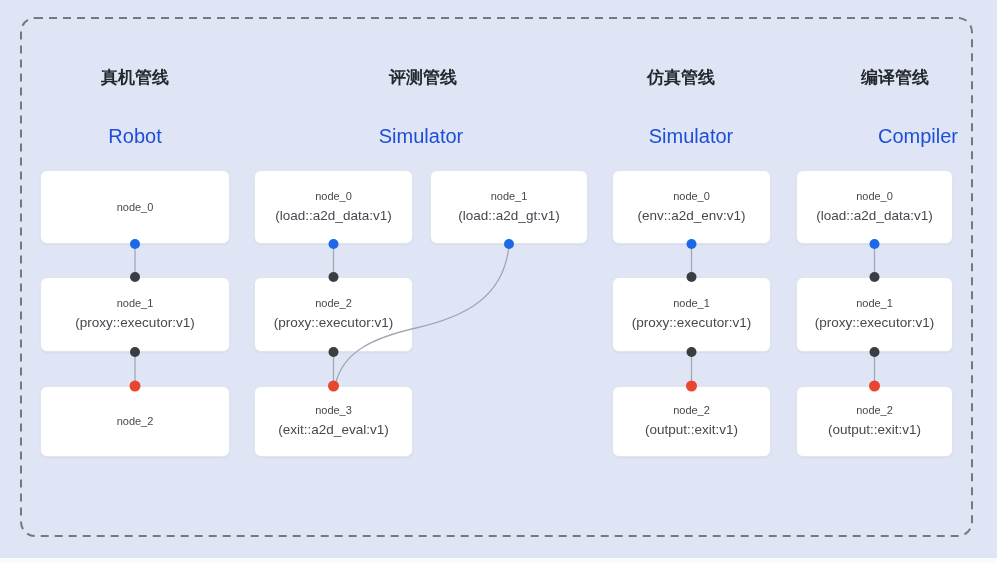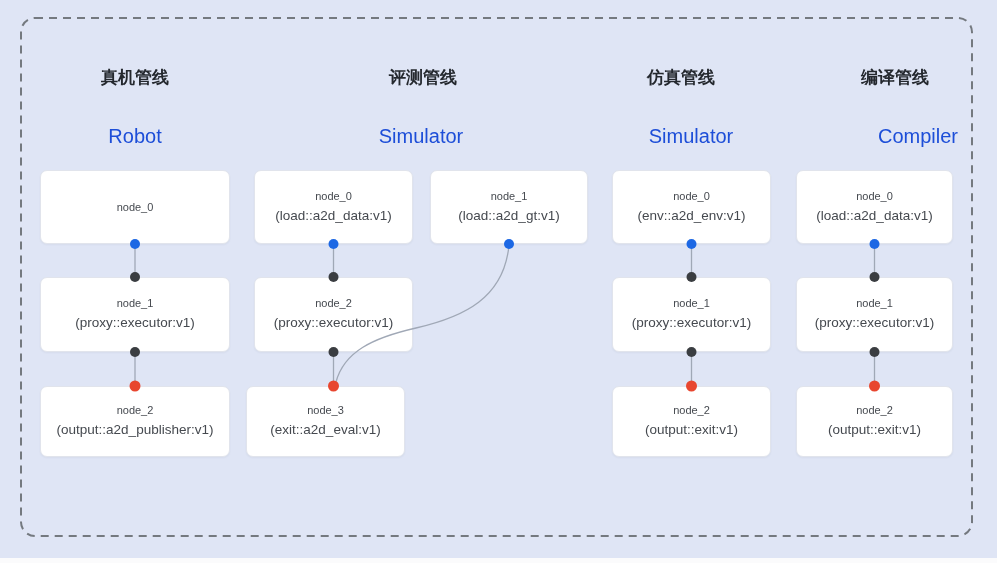--- a/index.html
+++ b/index.html
@@ -105,36 +105,35 @@
 
   <div class="node-box" style="left:40px;top:170px;width:190px;height:74px">
     <div class="node-label">node_0</div>
   </div>
   <div class="node-box" style="left:40px;top:277px;width:190px;height:75px">
     <div class="node-label">node_1</div>
     <div class="node-type">(proxy::executor:v1)</div>
   </div>
   <div class="node-box" style="left:40px;top:386px;width:190px;height:71px">
     <div class="node-label">node_2</div>
-    <div class="node-type">(output::a2d_publisher:v1)</div>
   </div>
 
   <div class="node-box" style="left:254px;top:170px;width:159px;height:74px">
     <div class="node-label">node_0</div>
     <div class="node-type">(load::a2d_data:v1)</div>
   </div>
   <div class="node-box" style="left:430px;top:170px;width:158px;height:74px">
     <div class="node-label">node_1</div>
     <div class="node-type">(load::a2d_gt:v1)</div>
   </div>
   <div class="node-box" style="left:254px;top:277px;width:159px;height:75px">
     <div class="node-label">node_2</div>
     <div class="node-type">(proxy::executor:v1)</div>
   </div>
-  <div class="node-box" style="left:246px;top:386px;width:159px;height:71px">
+  <div class="node-box" style="left:254px;top:386px;width:159px;height:71px">
     <div class="node-label">node_3</div>
     <div class="node-type">(exit::a2d_eval:v1)</div>
   </div>
 
   <div class="node-box" style="left:612px;top:170px;width:159px;height:74px">
     <div class="node-label">node_0</div>
     <div class="node-type">(env::a2d_env:v1)</div>
   </div>
   <div class="node-box" style="left:612px;top:277px;width:159px;height:75px">
     <div class="node-label">node_1</div>

